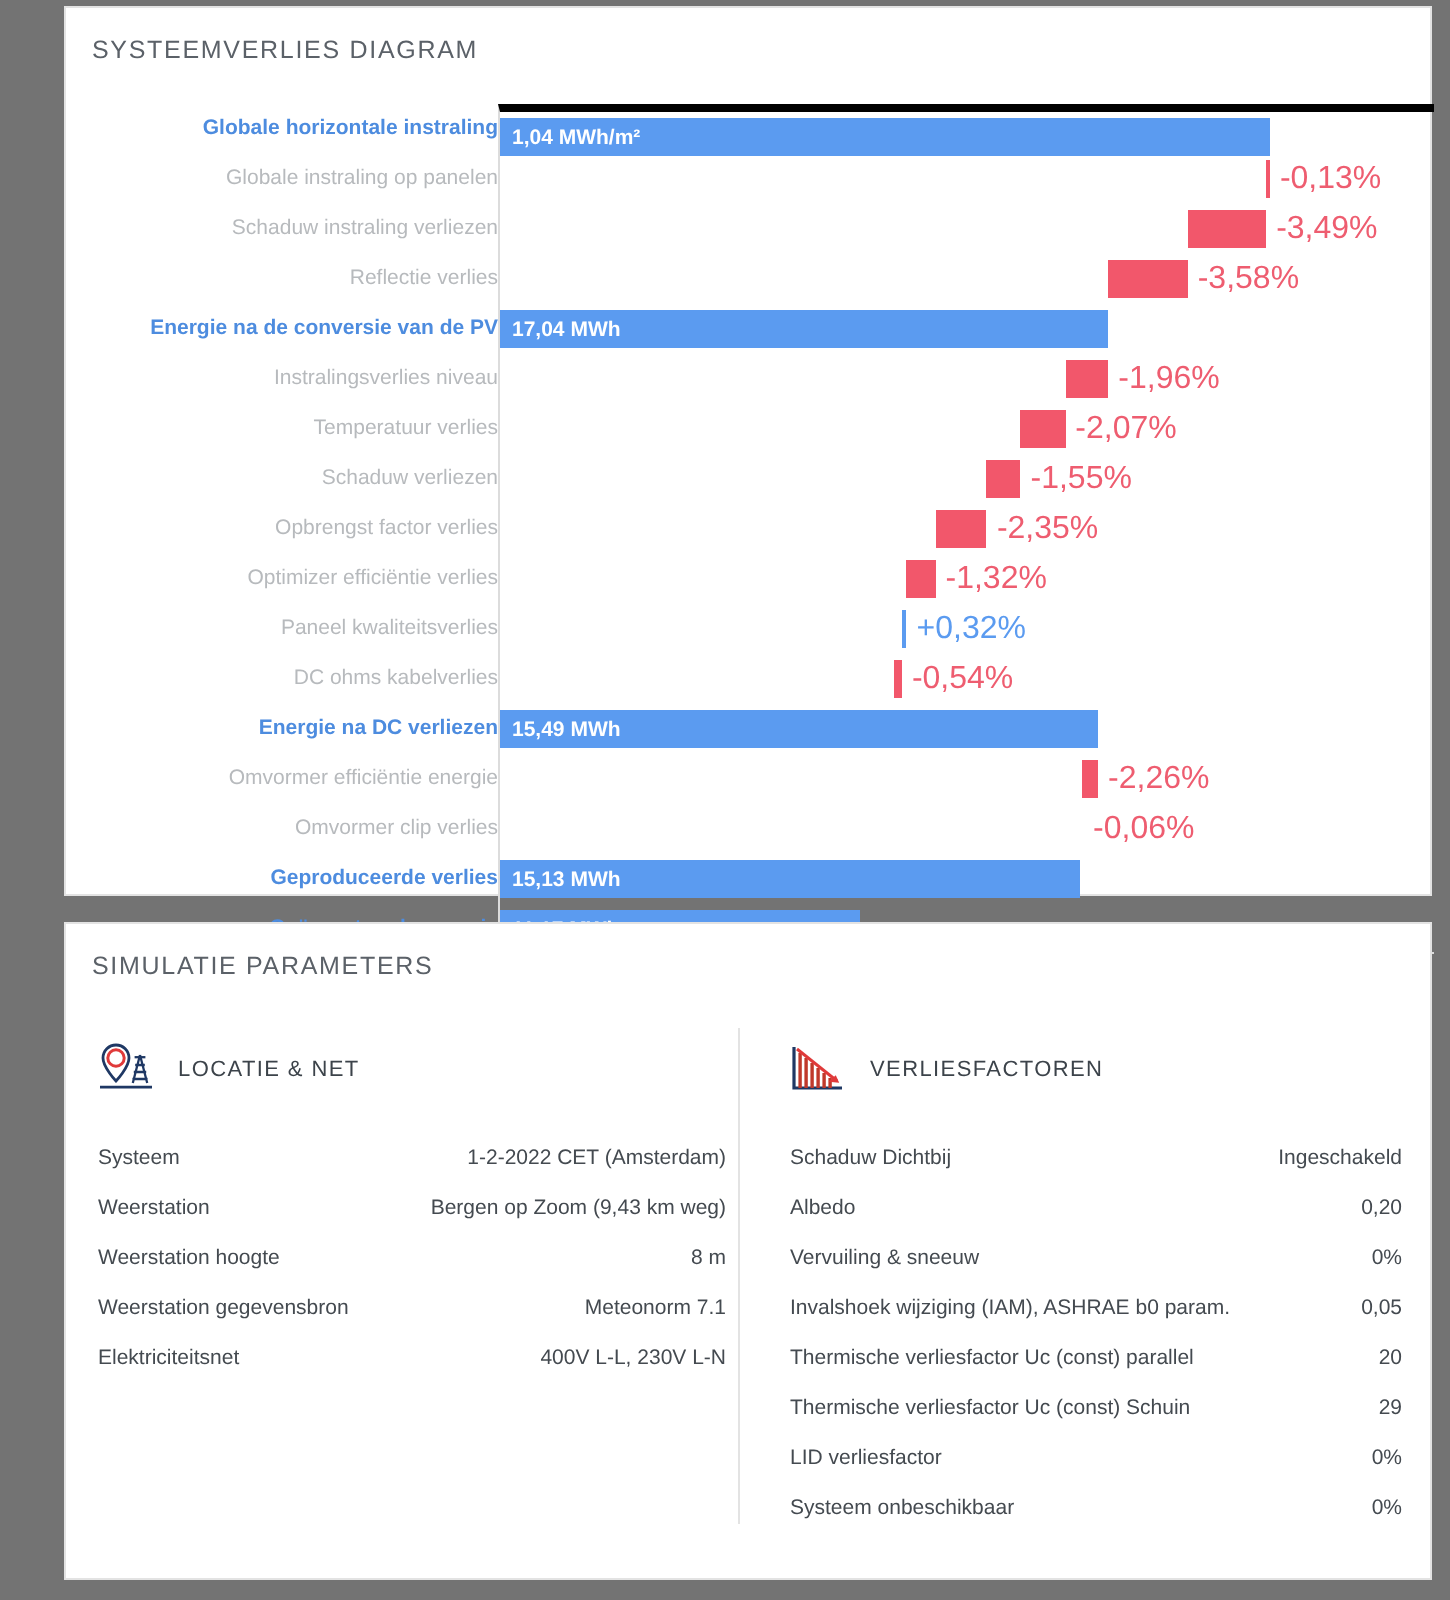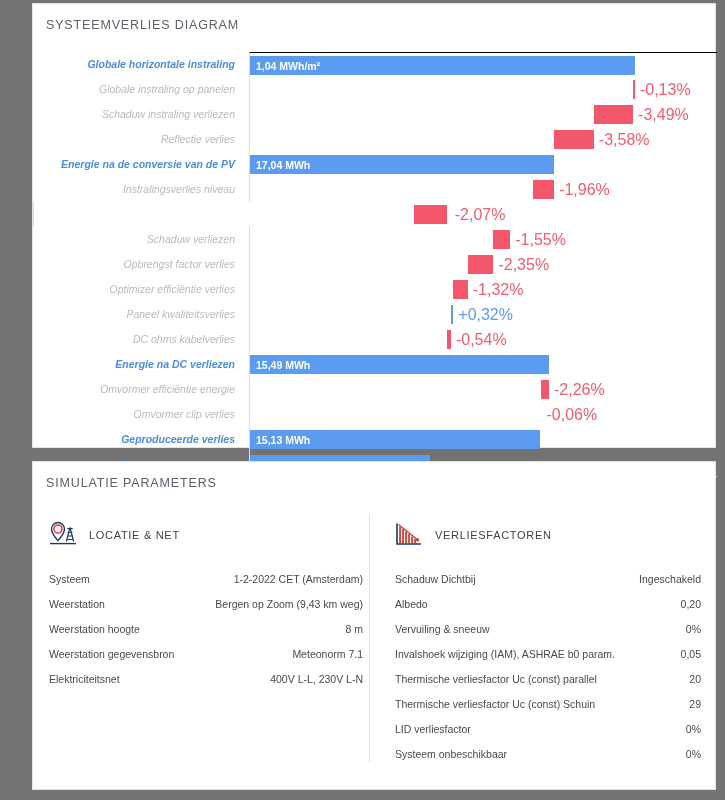--- a/index.html
+++ b/index.html
@@ -64,45 +64,44 @@
     position: relative;
     height: 25px;
     display: flex;
     align-items: stretch;
   }
 
   .clabel {
     width: 216px;
     flex: 0 0 216px;
     text-align: center;
-    padding-right: 14px;
+    padding-right: 0;
     box-sizing: border-box;
     font-size: 10.5px;
     color: #b7babd;
     display: flex;
     align-items: center;
     justify-content: flex-end;
     white-space: nowrap;
     line-height: 1;
-    font-style: italic;
   }
 
   .clabel.major {
     color: #4d8cdf;
     font-weight: bold;
   }
 
   .cplot {
     position: relative;
     flex: 1 1 auto;
     border-left: 1px solid #dcdcdc;
   }
 
   
-  .chart .crow:first-child .cplot { border-top: 1px solid #000000; }
+  .chart .crow:first-child .cplot { border-top: 4px solid #000000; }
   .chart .crow:last-child  .cplot { border-bottom: 1px solid #dcdcdc; }
 
   .bar {
     position: absolute;
     top: 3px;
     height: 19px;
     box-sizing: border-box;
   }
 
   .bar.blue {
@@ -249,20 +248,21 @@
           </div>
         </div>
         <div class="crow">
           <div class="clabel">Instralingsverlies niveau</div>
           <div class="cplot">
             <div class="bar red" style="left: 60.5%; width: 4.6%;"></div>
             <span class="bar-value" style="left: 66.2%;">-1,96%</span>
           </div>
         </div>
         <div class="crow">
+          <div class="clabel">Temperatuur verlies</div>
           <div class="cplot">
             <div class="bar red" style="left: 55.7%; width: 4.8%;"></div>
             <span class="bar-value" style="left: 61.6%;">-2,07%</span>
           </div>
         </div>
         <div class="crow">
           <div class="clabel">Schaduw verliezen</div>
           <div class="cplot">
             <div class="bar red" style="left: 52.1%; width: 3.6%;"></div>
             <span class="bar-value" style="left: 56.8%;">-1,55%</span>

